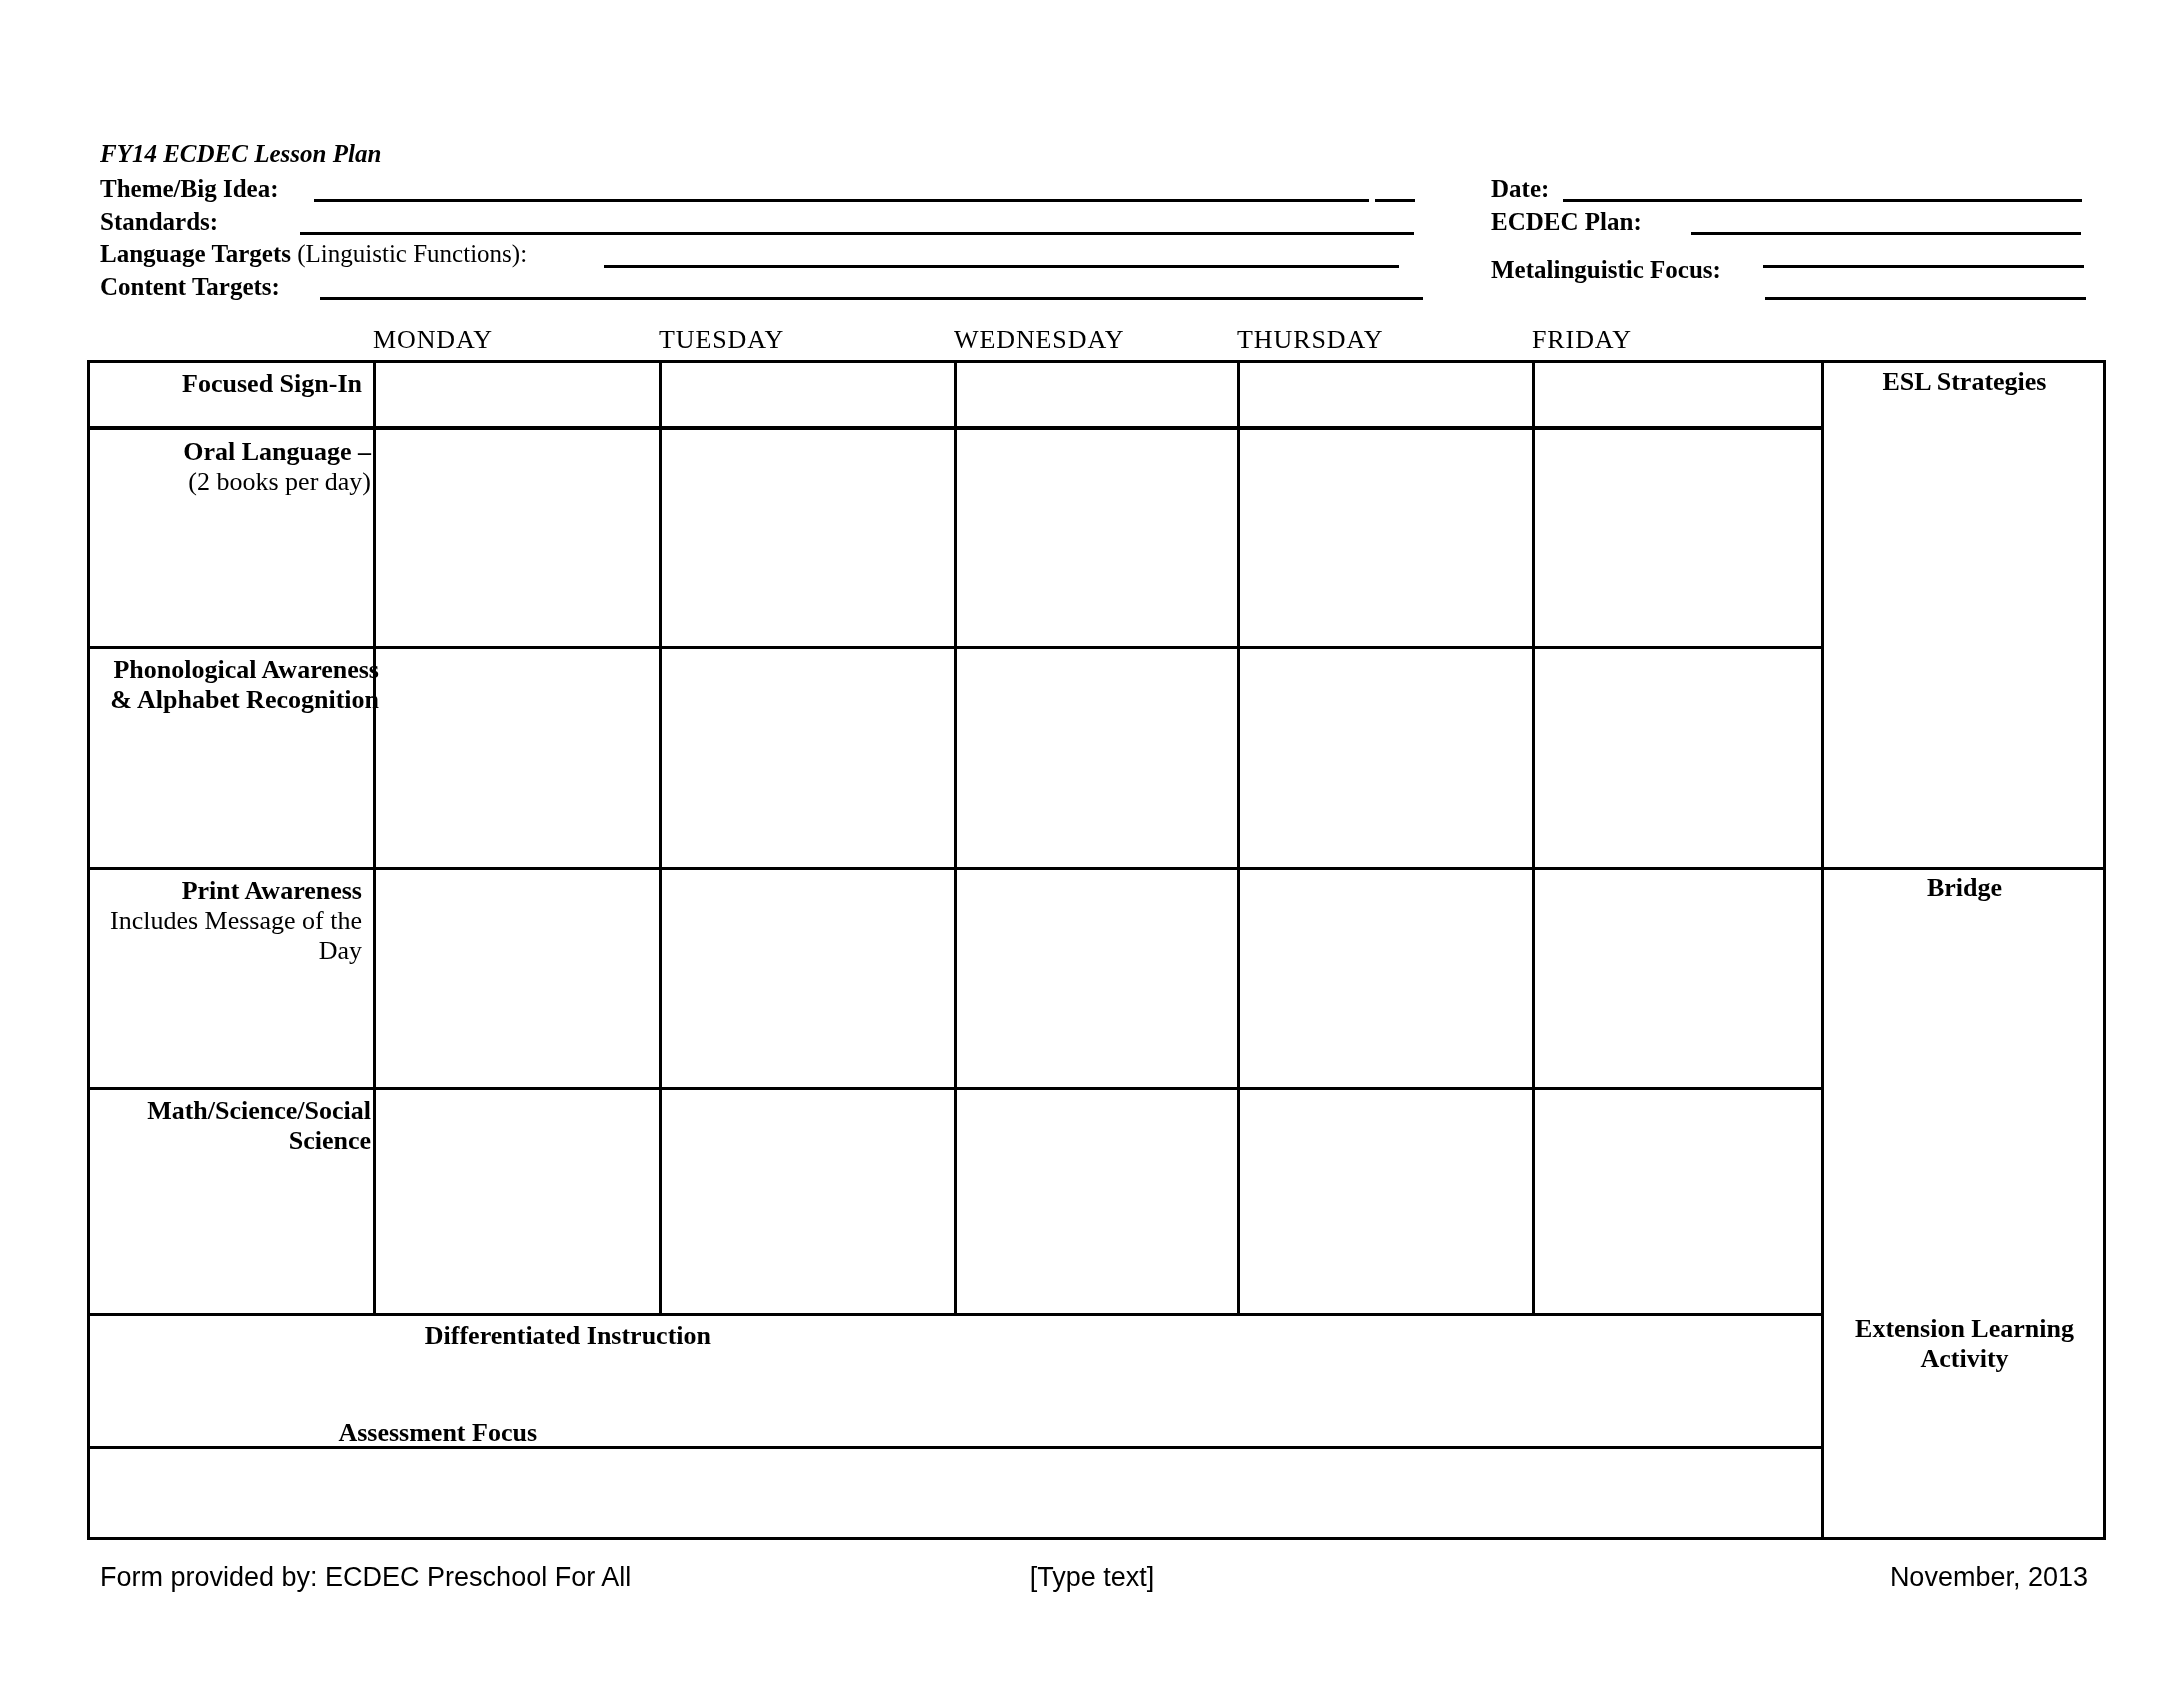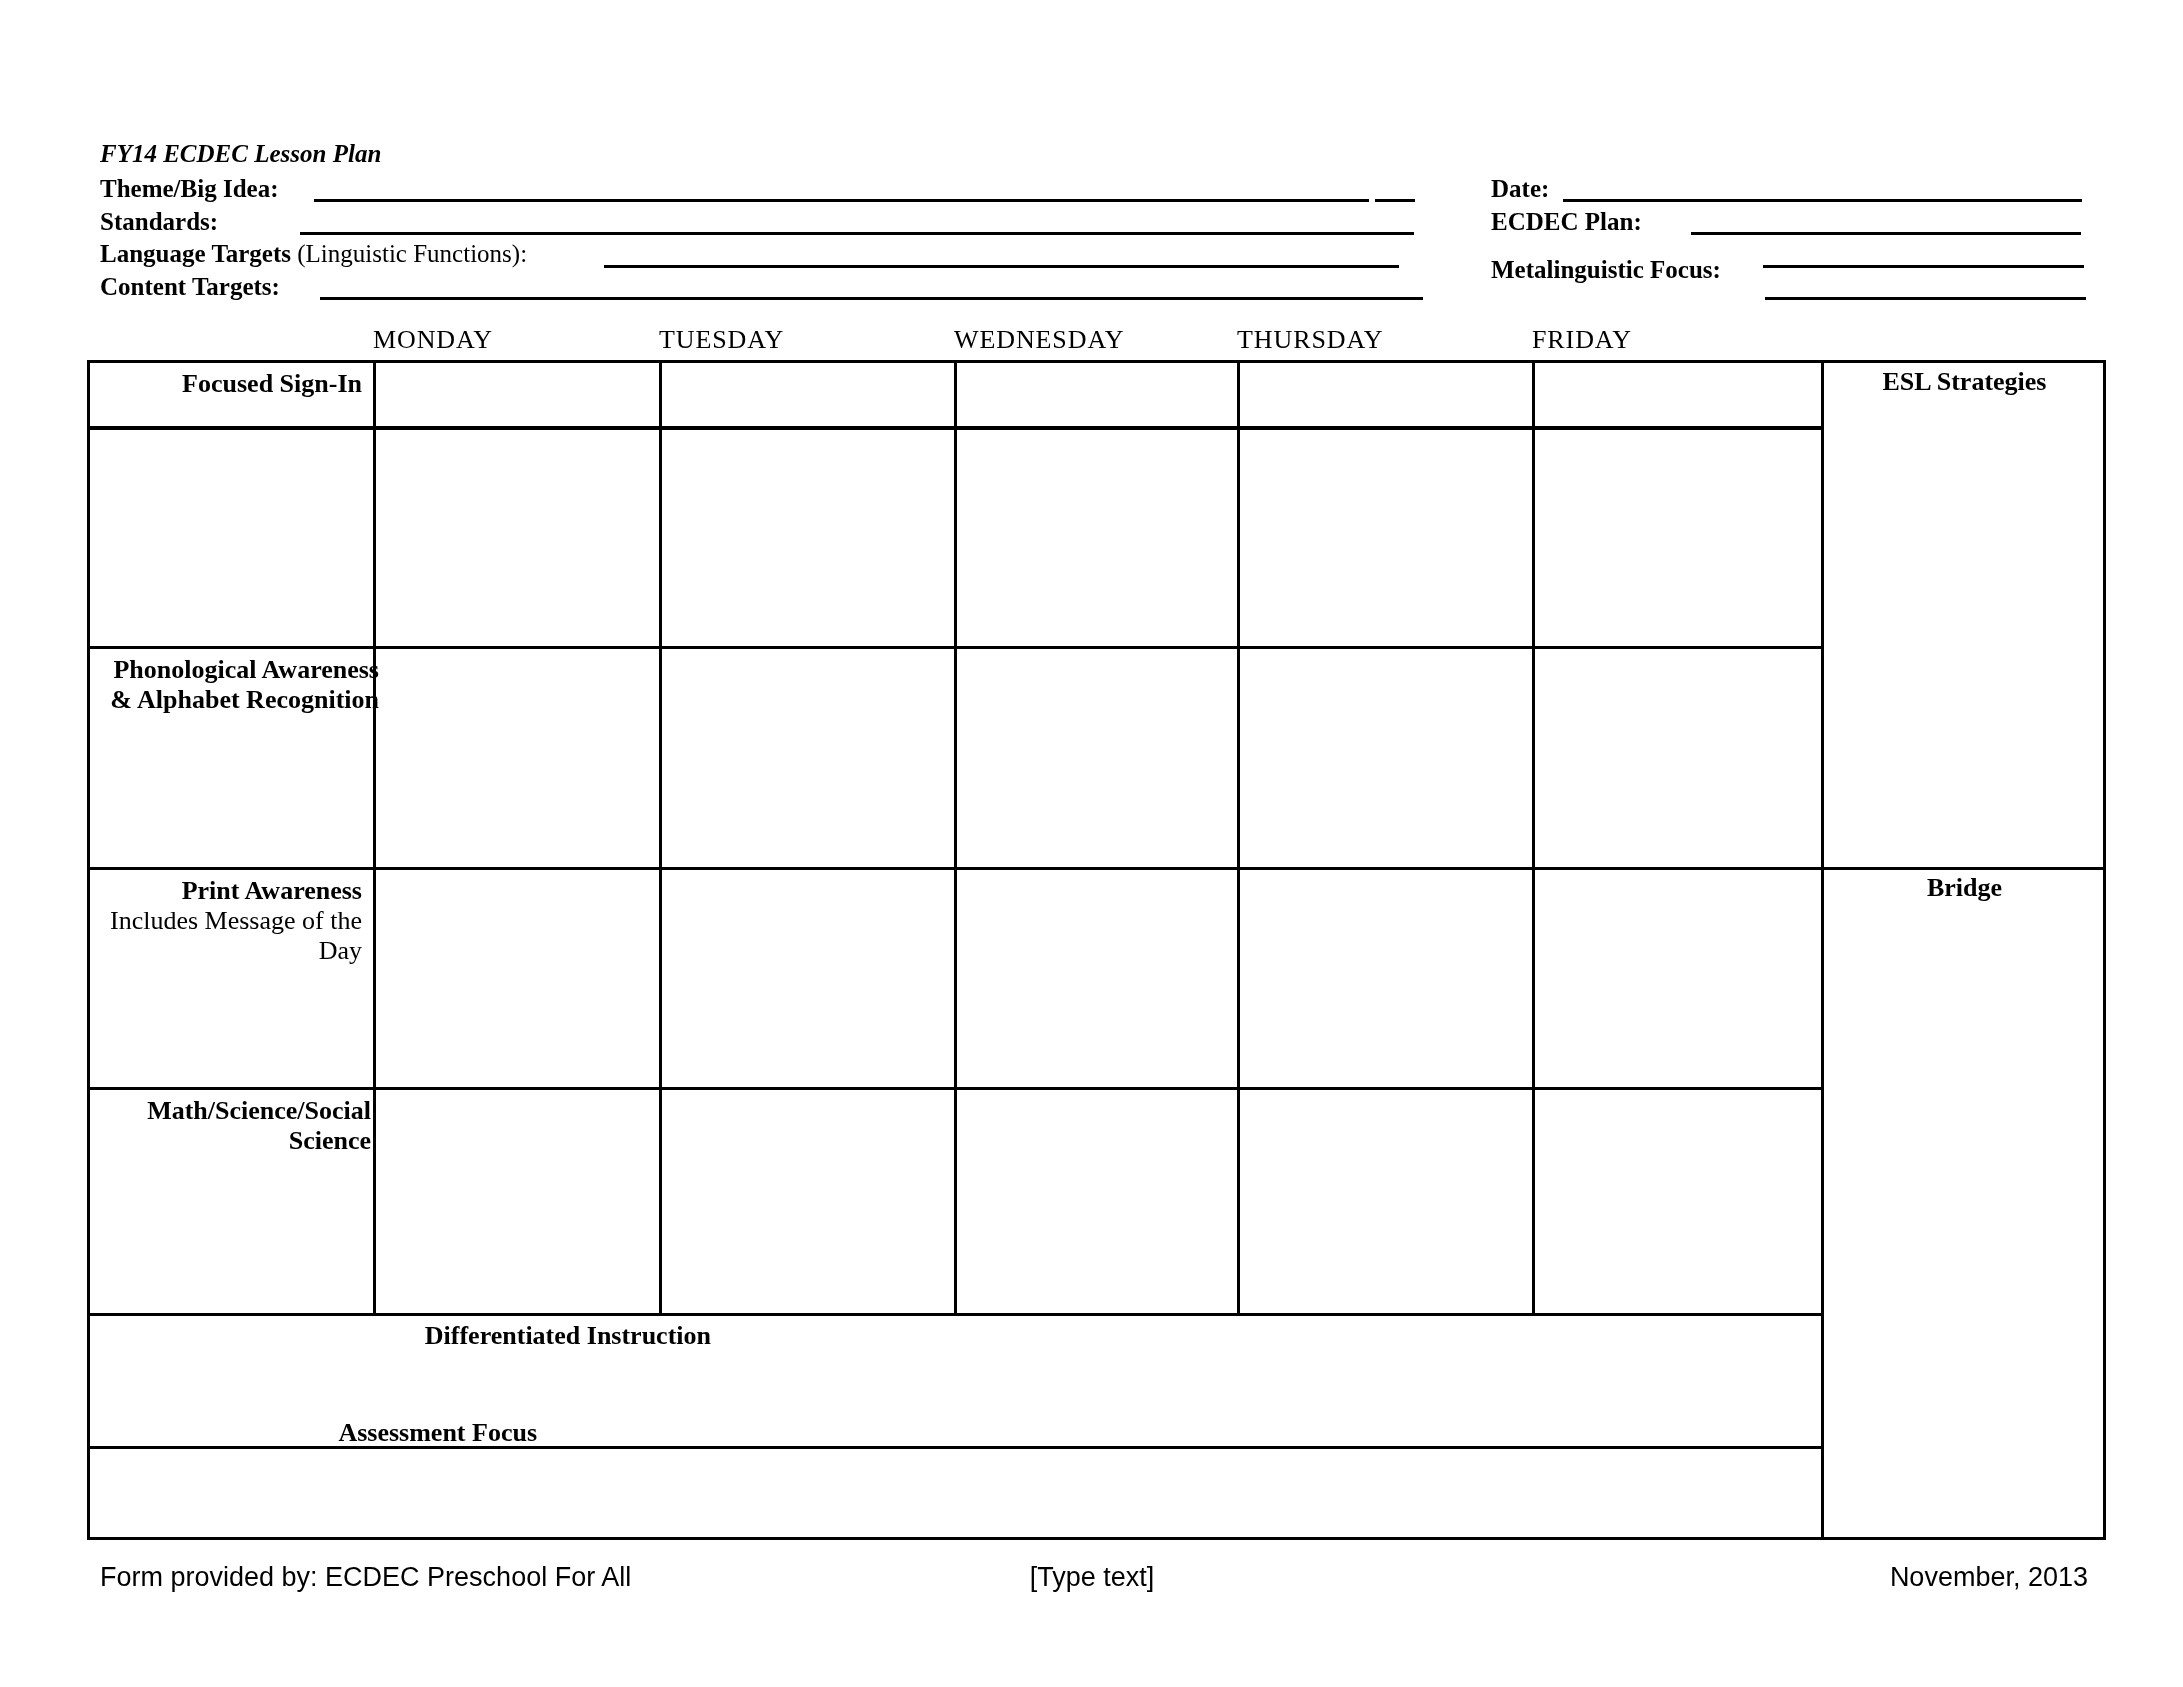--- a/index.html
+++ b/index.html
@@ -131,28 +131,30 @@
   <div class="uline" id="ul-meta"></div>
   <div class="uline" id="ul-extra"></div>
 
   <div class="day-hd" id="dh0">MONDAY</div>
   <div class="day-hd" id="dh1">TUESDAY</div>
   <div class="day-hd" id="dh2">WEDNESDAY</div>
   <div class="day-hd" id="dh3">THURSDAY</div>
   <div class="day-hd" id="dh4">FRIDAY</div>
 
   <div class="rowlabel" id="r0"><span class="b">Focused Sign-In</span></div>
+  <div class="rowlabel" id="r1"><span class="b">Oral Language –</span><br><span class="sub">(2 books per day)</span></div>
   <div class="rowlabel" id="r2"><span class="b">Phonological Awareness &amp; Alphabet Recognition</span></div>
   <div class="rowlabel" id="r3"><span class="b">Print Awareness</span><br><span class="sub">Includes Message of the Day</span></div>
   <div class="rowlabel" id="r5"><span class="b">Differentiated Instruction</span></div>
   <div class="rowlabel" id="r4"><span class="b">Math/Science/Social Science</span></div>
   <div class="rowlabel" id="r6"><span class="b">Assessment Focus</span></div>
 
   <div class="side-label" id="esl">ESL Strategies</div>
   <div class="side-label" id="bridge">Bridge</div>
+  <div class="side-label" id="ext">Extension Learning Activity</div>
 
   <div class="footer" id="ft-left">Form provided by: ECDEC Preschool For All</div>
   <div class="footer" id="ft-center">[Type text]</div>
   <div class="footer" id="ft-right">November, 2013</div>
 
 <div class="fill-area" style="left: 376px; top: 363px; width: 279px; height: 59px;"></div>
     <div class="fill-area" style="left: 663px; top: 363px; width: 287px; height: 59px;"></div>
     <div class="fill-area" style="left: 957px; top: 363px; width: 276px; height: 59px;"></div>
     <div class="fill-area" style="left: 1240px; top: 363px; width: 288px; height: 59px;"></div>
     <div class="fill-area" style="left: 1535px; top: 363px; width: 282px; height: 59px;"></div>

